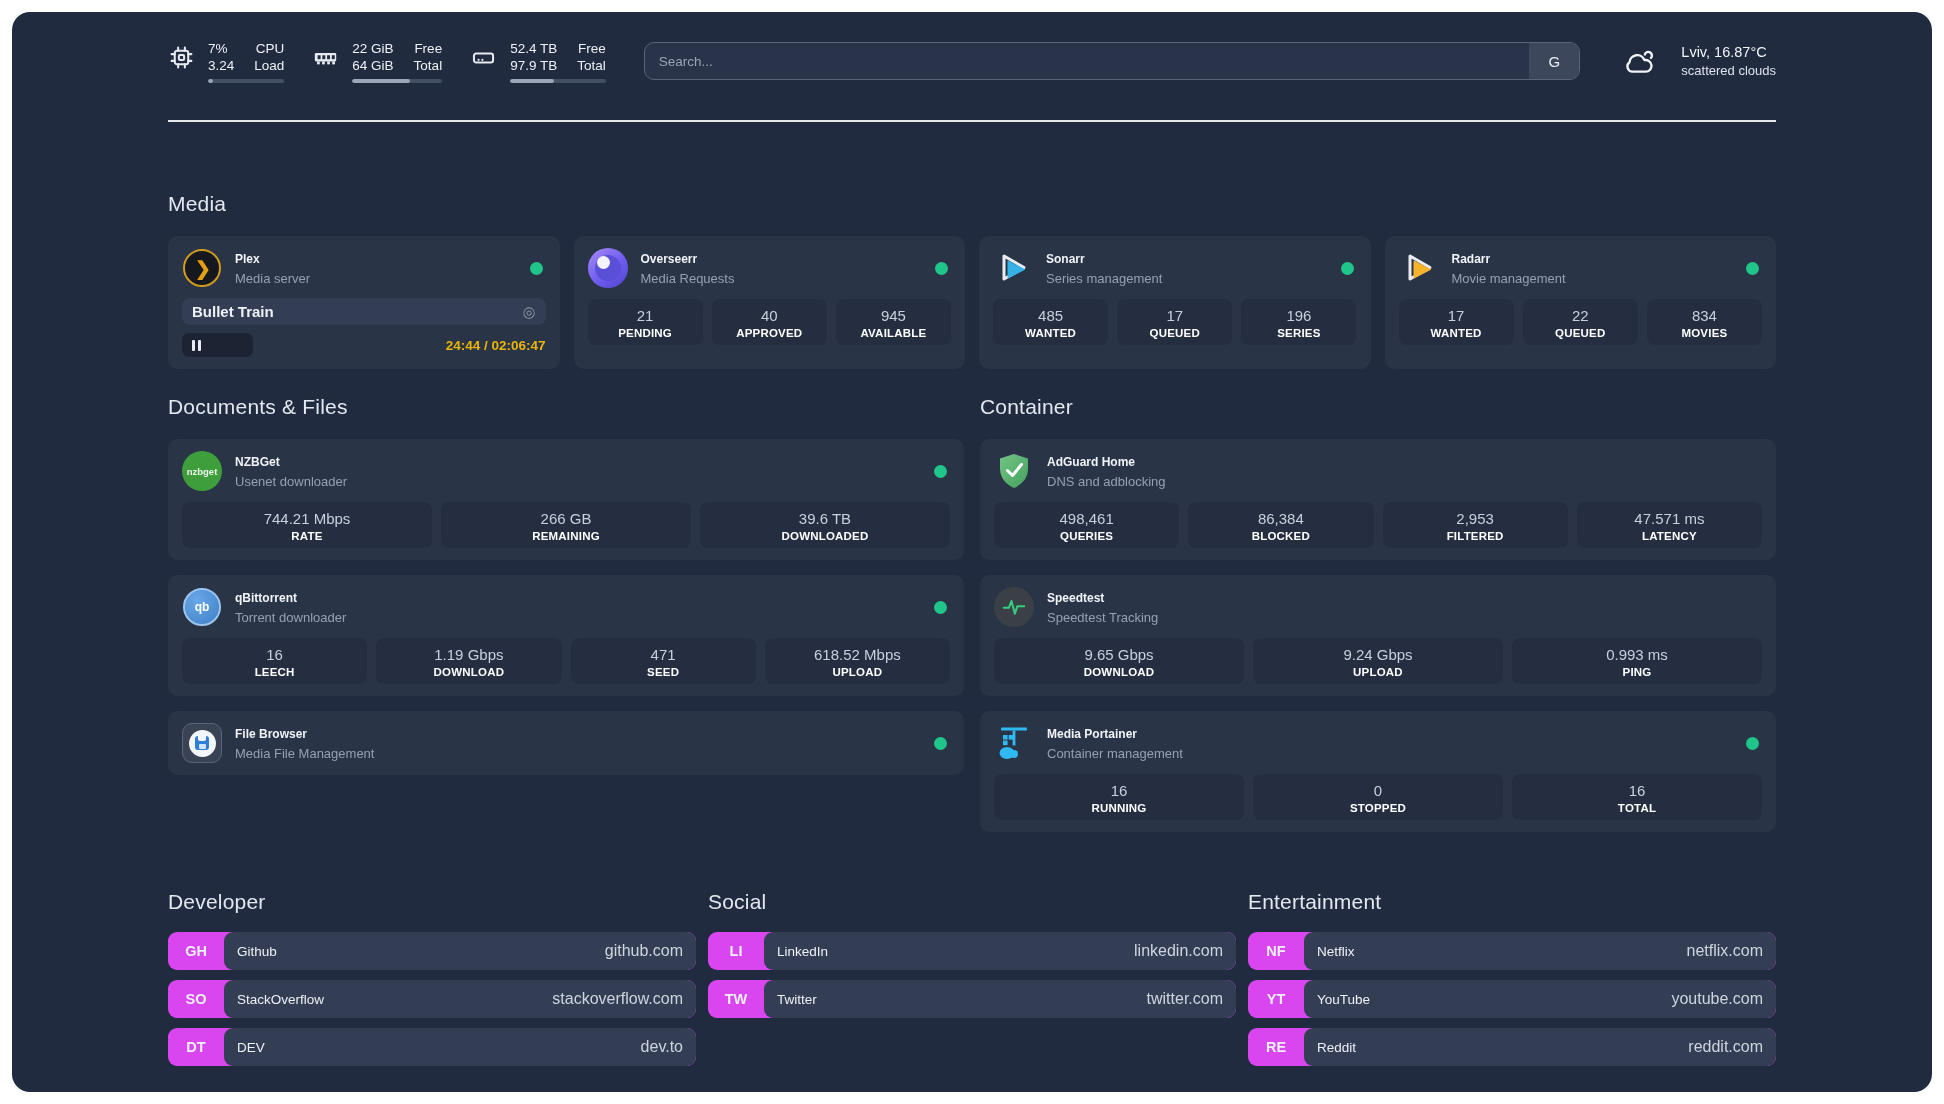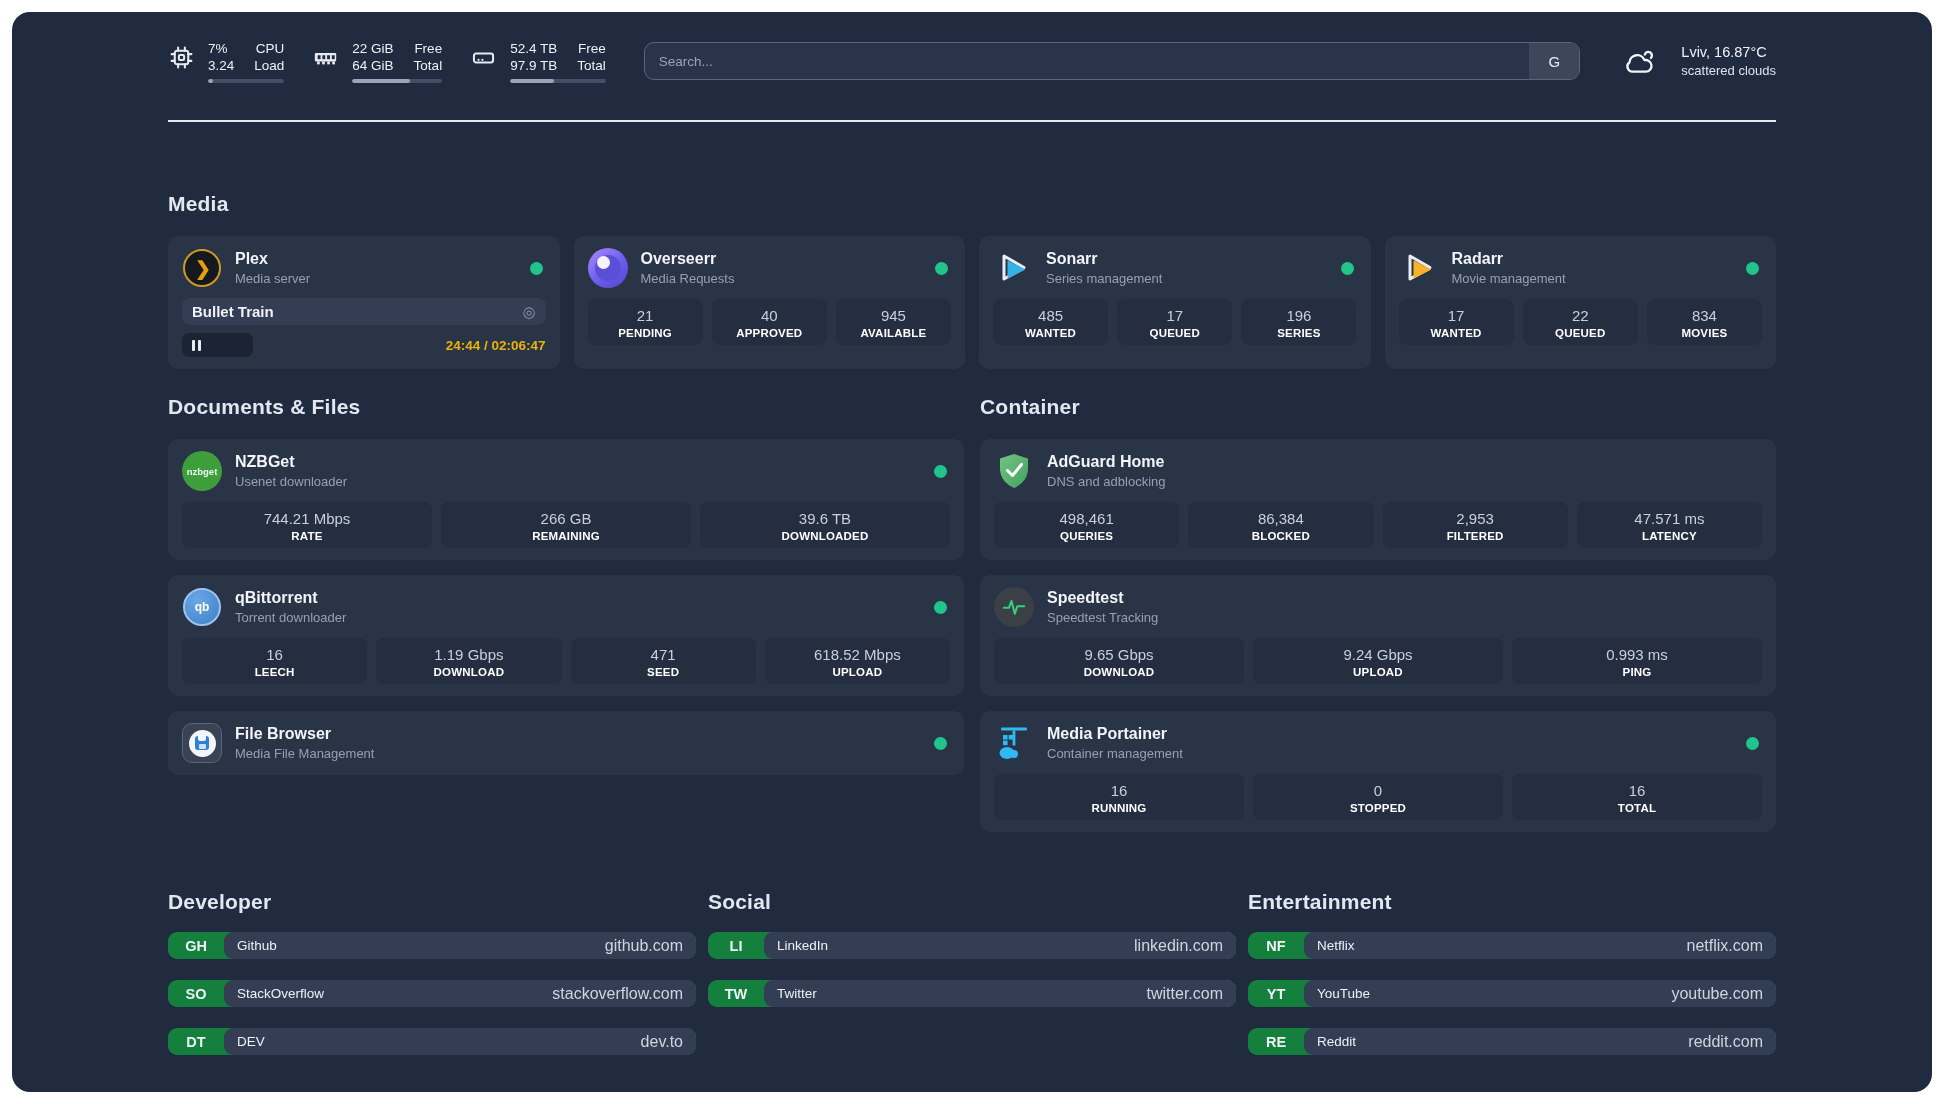--- a/index.html
+++ b/index.html
@@ -40,32 +40,32 @@
     font-size:15px;cursor:pointer;font-family:"Liberation Sans",sans-serif;
   }
   .weather{display:flex;align-items:center;gap:23px;}
   .weather svg{width:36px;height:32px;flex:none;}
   .weather-loc{font-size:14.5px;color:#f0f3f8;line-height:19px;}
   .weather-cond{font-size:13px;color:#dde3ec;line-height:17px;}
 
   .divider{border:none;border-top:2px solid #e4e7ec;margin:36px 0 0 0;}
 
   
-  .section-title{font-size:21px;font-weight:700;color:#e3e8f0;letter-spacing:.2px;}
+  .section-title{font-size:21px;font-weight:400;color:#e3e8f0;letter-spacing:.2px;}
   .t-media{margin:70px 0 20px 0;}
   .two-col{display:grid;grid-template-columns:1fr 1fr;gap:16px;margin-top:26px;}
   .col .section-title{margin:0 0 20px 0;}
   .col-cards{display:flex;flex-direction:column;gap:15px;}
 
   .media-grid{display:grid;grid-template-columns:repeat(4,1fr);gap:14px;}
 
   .app-card{background:#2a3447;border-radius:10px;padding:12px 14px;box-sizing:border-box;}
   .app-head{display:flex;align-items:center;gap:13px;}
   .app-titles{flex:1;min-width:0;}
-  .app-name{font-size:16px;font-weight:700;color:#f1f4f8;line-height:20px;}
+  .app-name{font-size:12px;font-weight:700;color:#f1f4f8;line-height:20px;}
   .app-desc{font-size:13px;color:#96a0b2;line-height:17px;margin-top:1px;}
   .status-dot{width:13px;height:13px;border-radius:50%;background:#1fc58a;flex:none;margin-right:3px;}
 
   .stats{display:grid;gap:9px;margin-top:11px;}
   .cols3{grid-template-columns:repeat(3,1fr);}
   .cols4{grid-template-columns:repeat(4,1fr);}
   .stat{background:#242e40;border-radius:8px;text-align:center;padding:7px 4px 6px;}
   .stat-value{font-size:15px;color:#c9d0db;line-height:19px;}
   .stat-label{font-size:11.5px;font-weight:700;color:#ffffff;margin-top:2px;letter-spacing:.2px;}
 
@@ -99,21 +99,21 @@
   .np-icon{color:#8d97a8;font-size:15px;line-height:1;}
   .player{margin-top:8px;height:24px;position:relative;display:flex;align-items:center;}
   .player-fill{position:absolute;left:0;top:0;bottom:0;background:#1c2433;border-radius:7px;}
   .pause{position:relative;margin-left:10px;display:flex;gap:3px;height:11px;}
   .pause i{width:3px;background:#e8ecf2;border-radius:1px;display:block;}
   .player-time{margin-left:auto;position:relative;font-size:13.5px;font-weight:600;color:#eab308;}
 
   
   .links{display:grid;grid-template-columns:repeat(3,1fr);gap:12px;margin-top:58px;}
   .links .section-title{margin:0 0 18px 0;}
-  .linkrow{background:#15803d;border-radius:9px;display:flex;height:27px;margin-bottom:21px;overflow:hidden;cursor:pointer;}
+  .linkrow{background:#d946ef;border-radius:9px;display:flex;height:38px;margin-bottom:10px;overflow:hidden;cursor:pointer;}
   .link-abbr{width:56px;flex:none;display:flex;align-items:center;justify-content:center;
     font-size:14.5px;font-weight:700;color:#eef1f6;}
   .link-main{flex:1;background:#333e54;border-radius:9px;display:flex;align-items:center;
     justify-content:space-between;padding:0 13px;}
   .link-name{font-size:13.5px;color:#eef1f6;}
   .link-url{font-size:16px;color:#cfd5df;}
 
   svg .st{stroke:#e8ecf2;fill:none;stroke-width:1.8;stroke-linecap:round;stroke-linejoin:round;}
 </style>
 </head>

